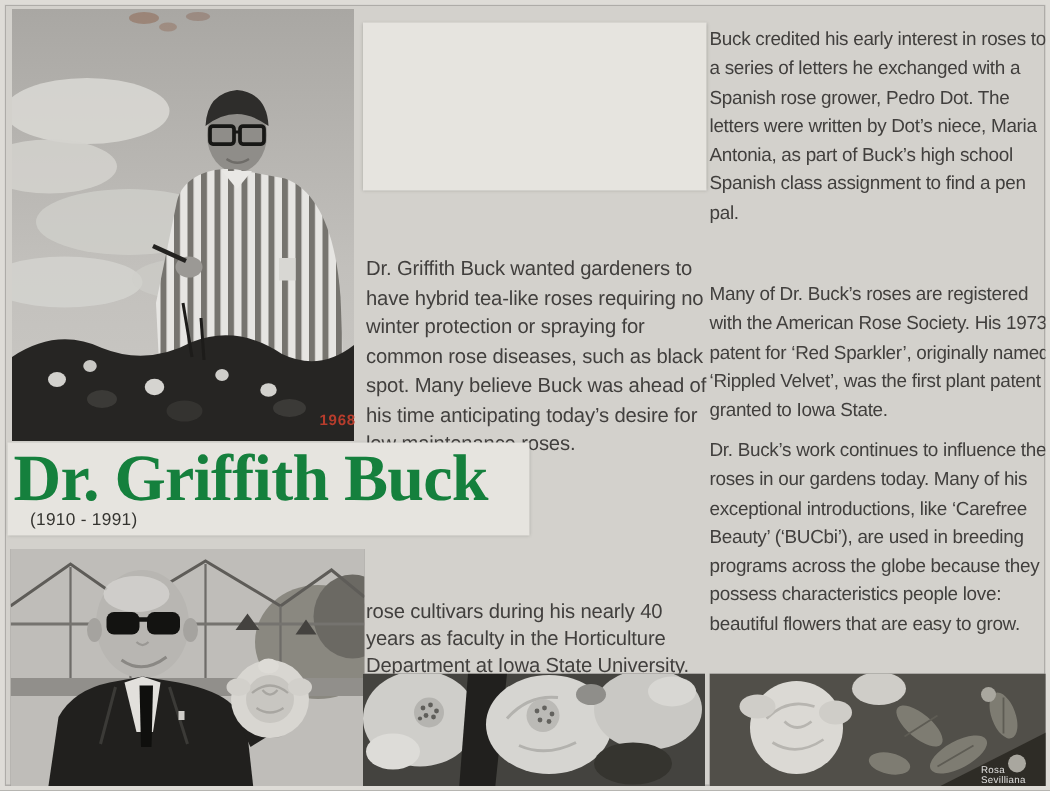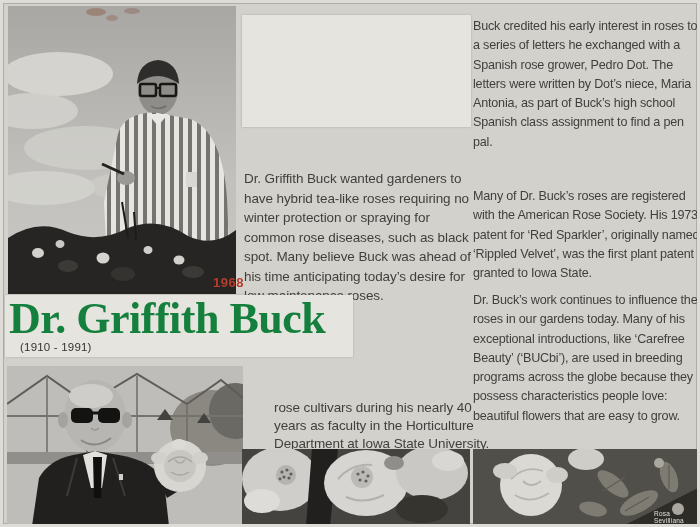--- a/index.html
+++ b/index.html
@@ -25,21 +25,21 @@
   .right-text{font-size:12.6px;line-height:19.3px;letter-spacing:-0.2px;color:#413f3d;}
   .title-panel{left:2px;top:292px;width:348px;height:62px;}
   .page-title{
     position:absolute;left:4px;top:-4px;
     font-family:"Liberation Serif", serif;font-weight:bold;
     font-size:44px;line-height:56px;color:#15803d;letter-spacing:-0.5px;
     white-space:nowrap;
   }
   .years{position:absolute;left:15px;top:46px;font-size:11.5px;color:#34332f;letter-spacing:0.2px;}
   .credit{position:absolute;left:241px;top:429px;font-size:7.5px;color:#54524f;letter-spacing:0.1px;}
-  .year-caption{position:absolute;left:210px;top:272px;font-size:13px;color:#b63c2c;font-weight:bold;letter-spacing:0.5px;}
+  .year-caption{position:absolute;left:210px;top:272px;font-size:10px;color:#b63c2c;font-weight:bold;letter-spacing:0.5px;}
   .rose-caption{position:absolute;left:651px;top:507px;font-size:6.5px;color:rgba(255,255,255,0.85);letter-spacing:0.2px;}
   .watermark{
     position:absolute;left:166px;top:488px;
     font-family:"DejaVu Sans", sans-serif;font-weight:bold;
     font-size:22px;color:rgba(250,250,247,0.82);
     letter-spacing:0.5px;
     text-shadow:0 0 2px rgba(110,108,104,0.55);
     white-space:nowrap;
   }
 </style>
@@ -105,21 +105,21 @@
 
   <div class="right-text" style="position:absolute;left:470px;top:14px;width:232px;">Buck credited his early interest in roses to a series of letters he exchanged with a Spanish rose grower, Pedro Dot. The letters were written by Dot’s niece, Maria Antonia, as part of Buck’s high school Spanish class assignment to find a pen pal.</div>
   <div class="right-text" style="position:absolute;left:470px;top:184px;width:232px;">Many of Dr. Buck’s roses are registered with the American Rose Society. His 1973 patent for ‘Red Sparkler’, originally named ‘Rippled Velvet’, was the first plant patent granted to Iowa State.</div>
   <div class="right-text" style="position:absolute;left:470px;top:288px;width:232px;">Dr. Buck’s work continues to influence the roses in our gardens today. Many of his exceptional introductions, like ‘Carefree Beauty’ (‘BUCbi’), are used in breeding programs across the globe because they possess characteristics people love: beautiful flowers that are easy to grow.</div>
 
   <div class="panel title-panel">
     <div class="page-title">Dr. Griffith Buck</div>
     <div class="years">(1910 - 1991)</div>
   </div>
 
-  <div class="body-text" style="position:absolute;left:241px;top:369px;width:228px;line-height:18px;padding-left:30px;">rose cultivars during his nearly 40 years as faculty in the Horticulture Department at Iowa State University.</div>
+  <div class="body-text" style="position:absolute;left:241px;top:369px;width:228px;line-height:18px;">rose cultivars during his nearly 40 years as faculty in the Horticulture Department at Iowa State University.</div>
 
 
   <div class="photo" style="left:4px;top:363px;width:236px;height:160px;">
     <svg viewBox="0 0 236 160" preserveAspectRatio="none">
       <rect width="236" height="160" fill="#bfbdb9"></rect>
       <ellipse cx="205" cy="62" rx="42" ry="38" fill="#8a8880"></ellipse>
       <ellipse cx="228" cy="45" rx="26" ry="28" fill="#6b6963"></ellipse>
       <polyline points="0,38 40,10 80,38" fill="none" stroke="#5e5c58" stroke-width="2"></polyline>
       <polyline points="80,38 130,8 180,38" fill="none" stroke="#5e5c58" stroke-width="2"></polyline>
       <polyline points="180,38 214,14 236,32" fill="none" stroke="#5e5c58" stroke-width="2"></polyline>

